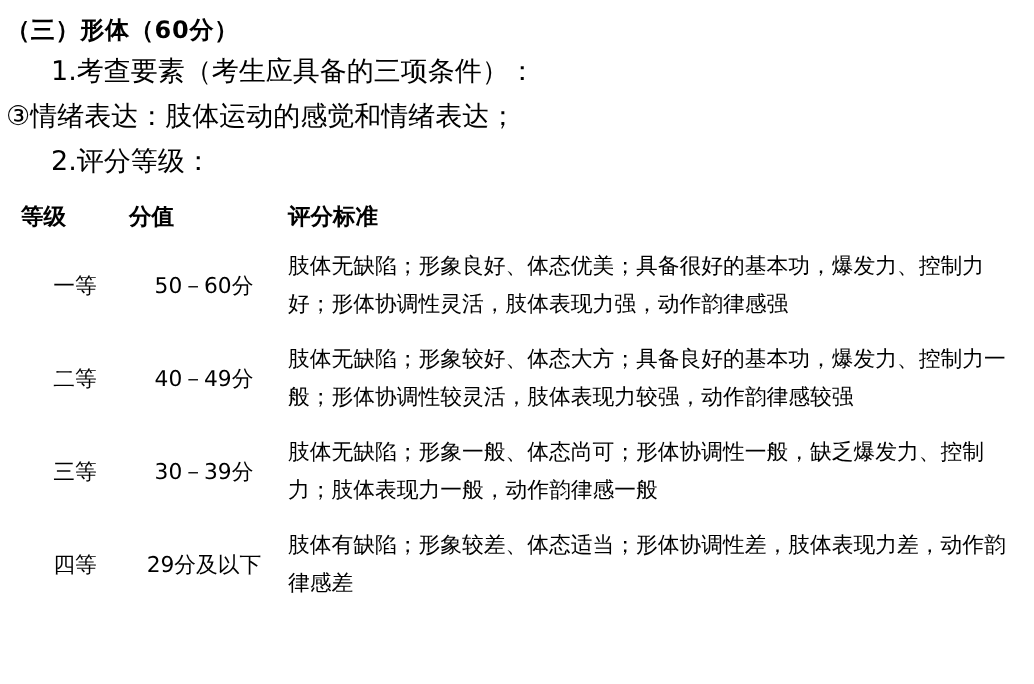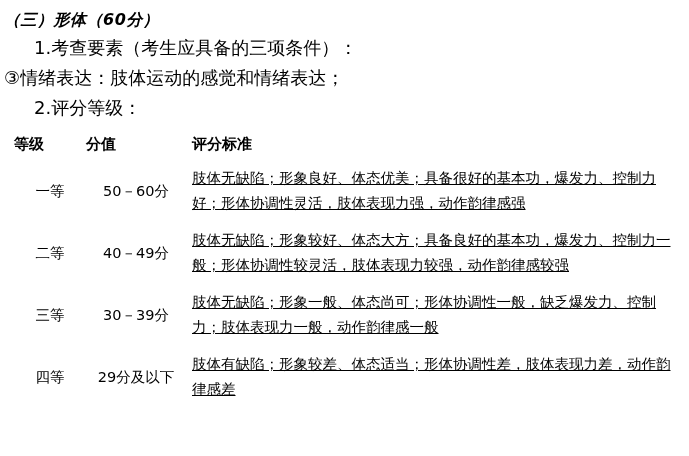--- a/index.html
+++ b/index.html
@@ -18,21 +18,20 @@
     position: relative;
     width: 689px;
     height: 456px;
     padding: 0;
   }
   .heading {
     font-size: 16px;
     font-weight: bold;
     margin: 10px 0 0 4px;
     letter-spacing: 0.5px;
-    font-style: italic;
   }
   .para {
     font-size: 18px;
     line-height: 26px;
     margin: 4px 0 0 4px;
   }
   .indent {
     padding-left: 30px;
   }
   .tbl {
@@ -66,21 +65,20 @@
     padding-left: 6px !important;
   }
   .grade-cell {
     white-space: nowrap;
   }
   .score-cell {
     white-space: nowrap;
   }
   .crit-cell {
     padding-right: 6px;
-    text-decoration: underline;
   }
   .mid-align {
     vertical-align: middle !important;
     text-align: center;
   }
   .th-grade { padding-left: 10px; margin-top: 20px; }
   .th-score { padding-left: 0; }
   .th-crit { padding-left: 6px; }
 </style>
 </head>

